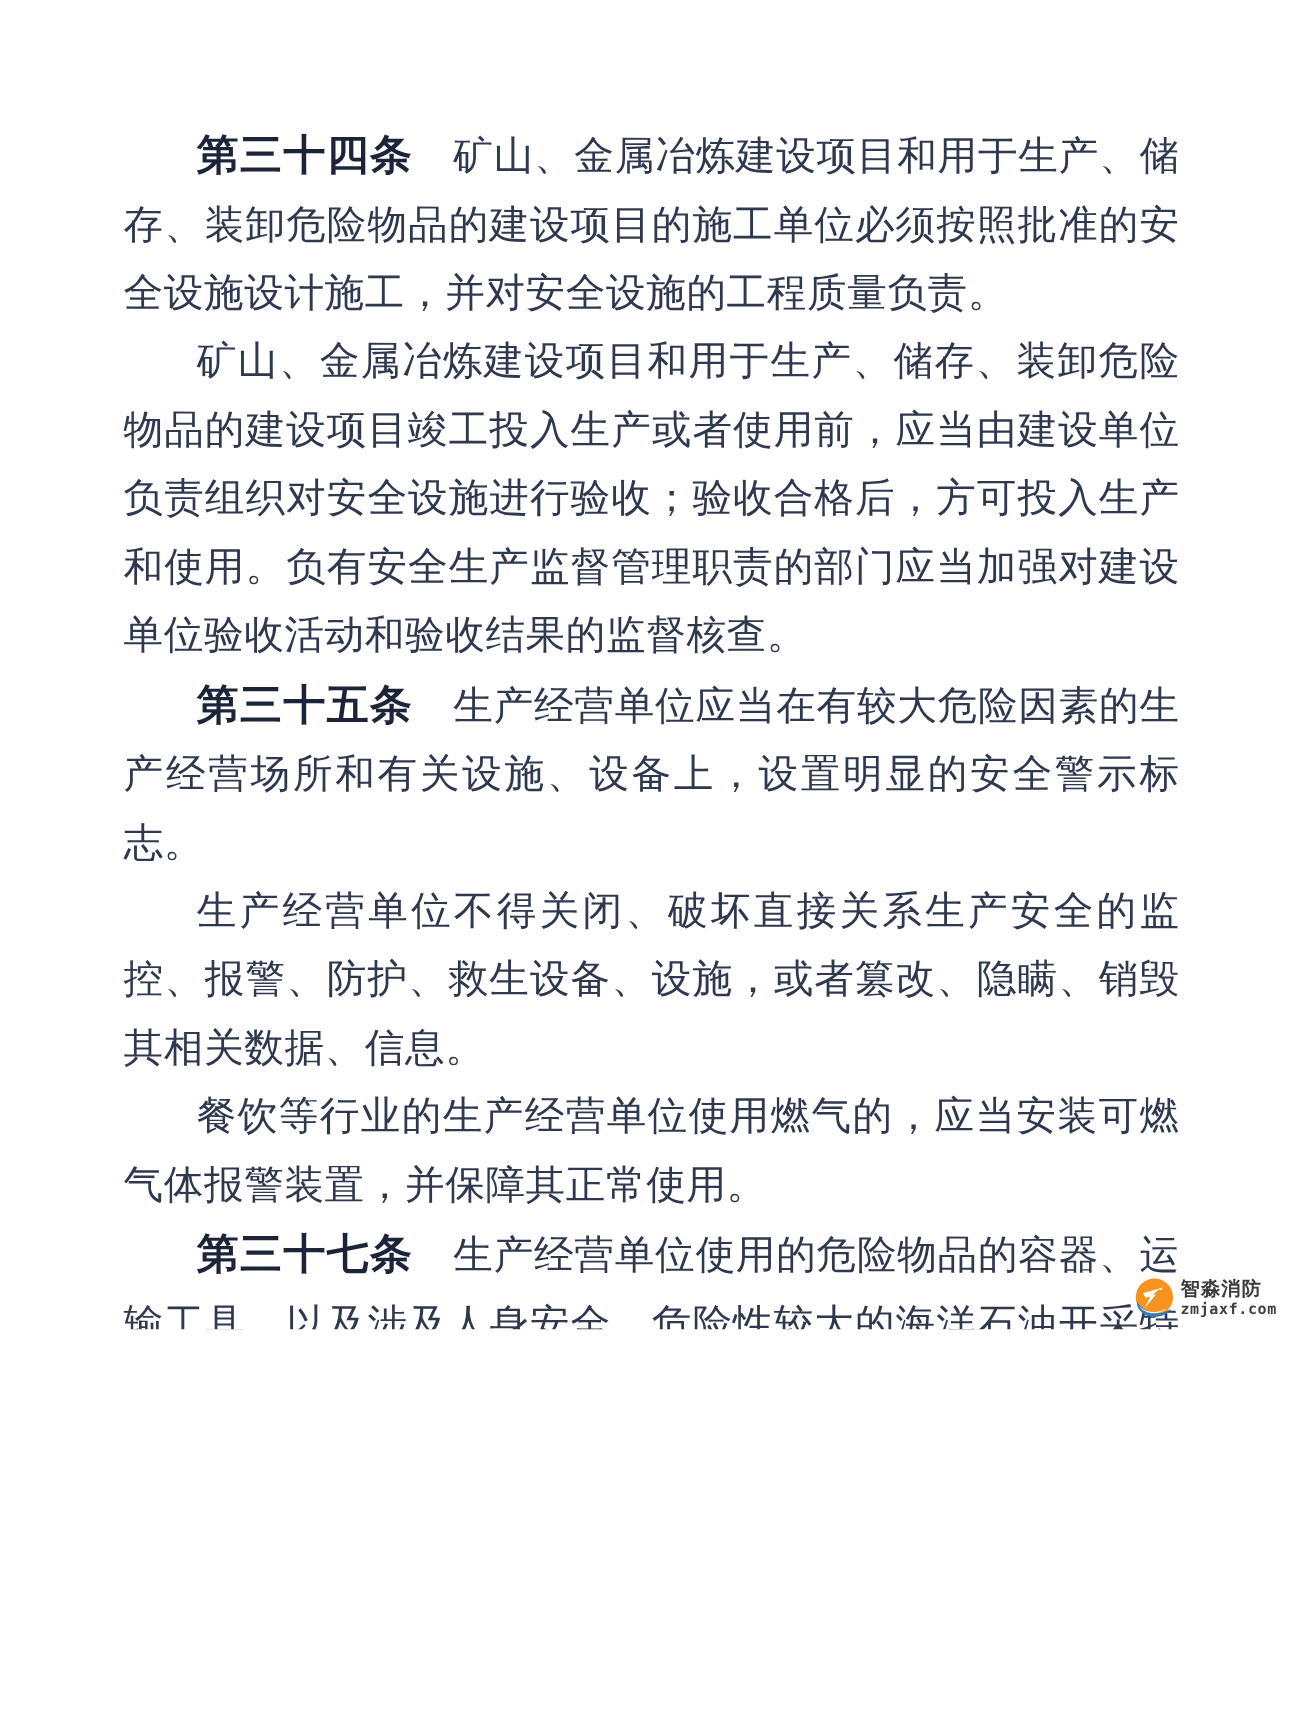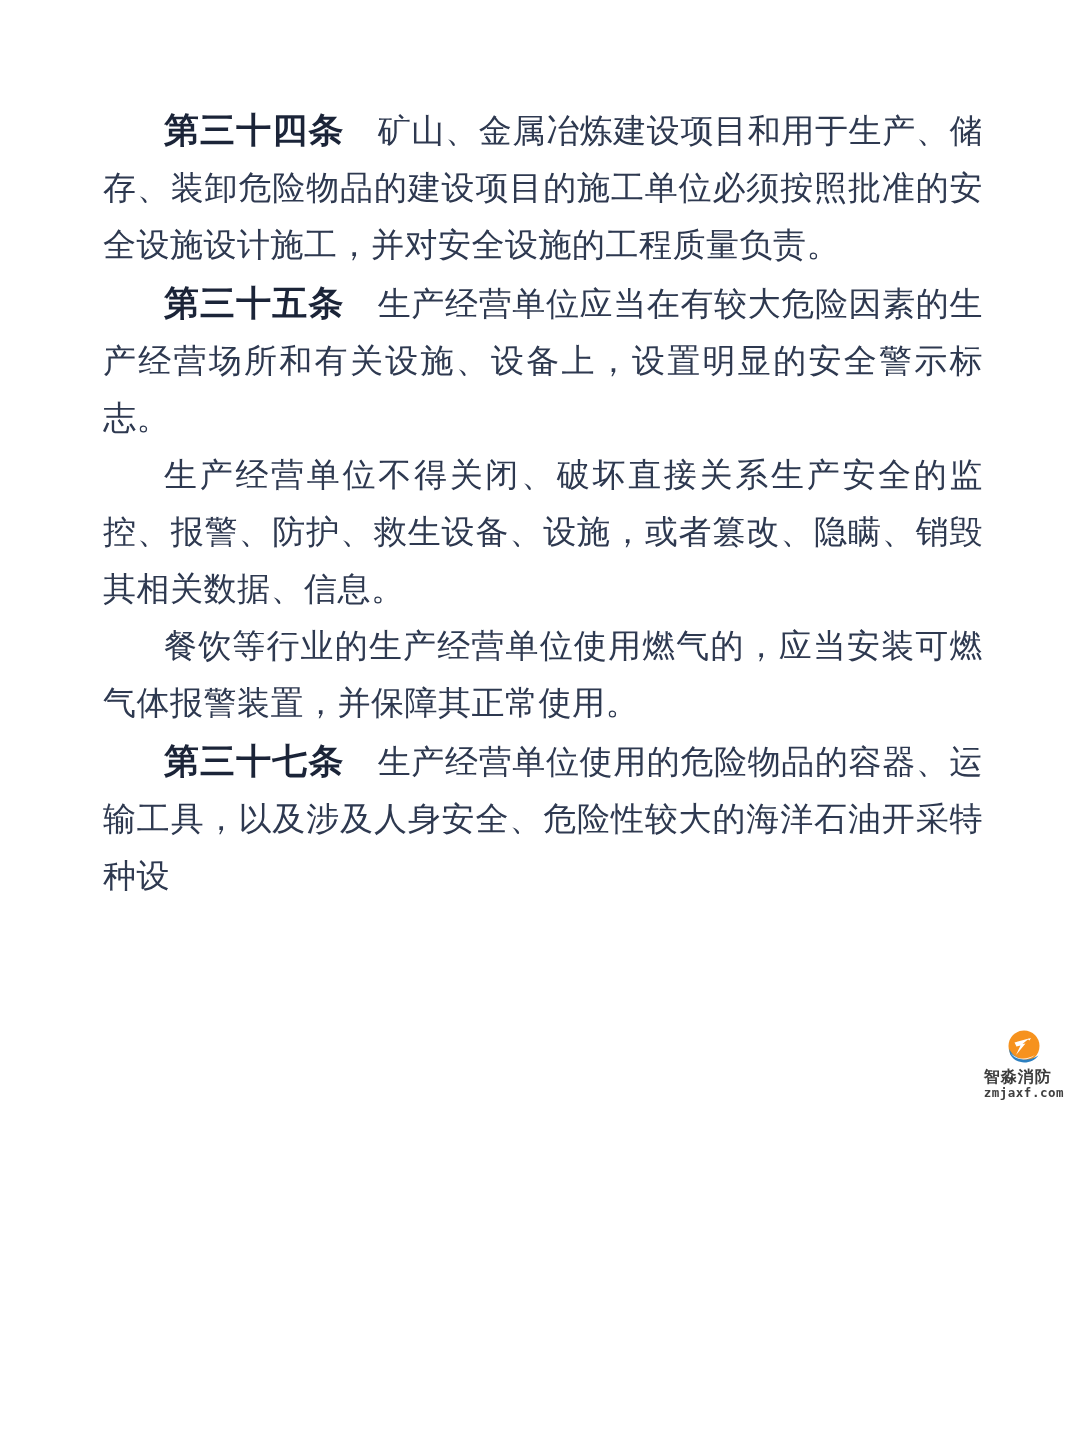--- a/index.html
+++ b/index.html
@@ -39,21 +39,20 @@
     letter-spacing: 1px;
   }
   .watermark {
     position: absolute;
     right: 16px;
     bottom: 9px;
     display: flex;
     align-items: center;
     gap: 5px;
     font-family: "Liberation Sans", "DejaVu Sans", sans-serif;
-    flex-direction: column;
   }
   .wm-icon {
     width: 34px;
     height: 34px;
     display: block;
     flex: 0 0 auto;
   }
   .wm-text {
     display: flex;
     flex-direction: column;
@@ -74,20 +73,21 @@
     letter-spacing: 0.5px;
   }
 </style>
 </head>
 <body>
 
 <div class="page">
 
   <div class="law-text">
       <p class="para"><span class="article-no">第三十四条</span>矿山、金属冶炼建设项目和用于生产、储存、装卸危险物品的建设项目的施工单位必须按照批准的安全设施设计施工，并对安全设施的工程质量负责。</p>
+      <p class="para">矿山、金属冶炼建设项目和用于生产、储存、装卸危险物品的建设项目竣工投入生产或者使用前，应当由建设单位负责组织对安全设施进行验收；验收合格后，方可投入生产和使用。负有安全生产监督管理职责的部门应当加强对建设单位验收活动和验收结果的监督核查。</p>
       <p class="para"><span class="article-no">第三十五条</span>生产经营单位应当在有较大危险因素的生产经营场所和有关设施、设备上，设置明显的安全警示标志。</p>
       <p class="para">生产经营单位不得关闭、破坏直接关系生产安全的监控、报警、防护、救生设备、设施，或者篡改、隐瞒、销毁其相关数据、信息。</p>
       <p class="para">餐饮等行业的生产经营单位使用燃气的，应当安装可燃气体报警装置，并保障其正常使用。</p>
       <p class="para"><span class="article-no">第三十七条</span>生产经营单位使用的危险物品的容器、运输工具，以及涉及人身安全、危险性较大的海洋石油开采特种设</p>
     </div>
 
   <div class="watermark">
     <svg class="wm-icon" viewBox="0 0 34 34">
       <circle cx="17" cy="16" r="15.5" fill="#f6921e"></circle>
       <path d="M2.2 19 C7 29.5 20 33 31.5 25.5 C25 34.5 9.5 35.5 3.2 24.5 C2.6 22.8 2.3 21 2.2 19 Z" fill="#2b7fc0"></path>

